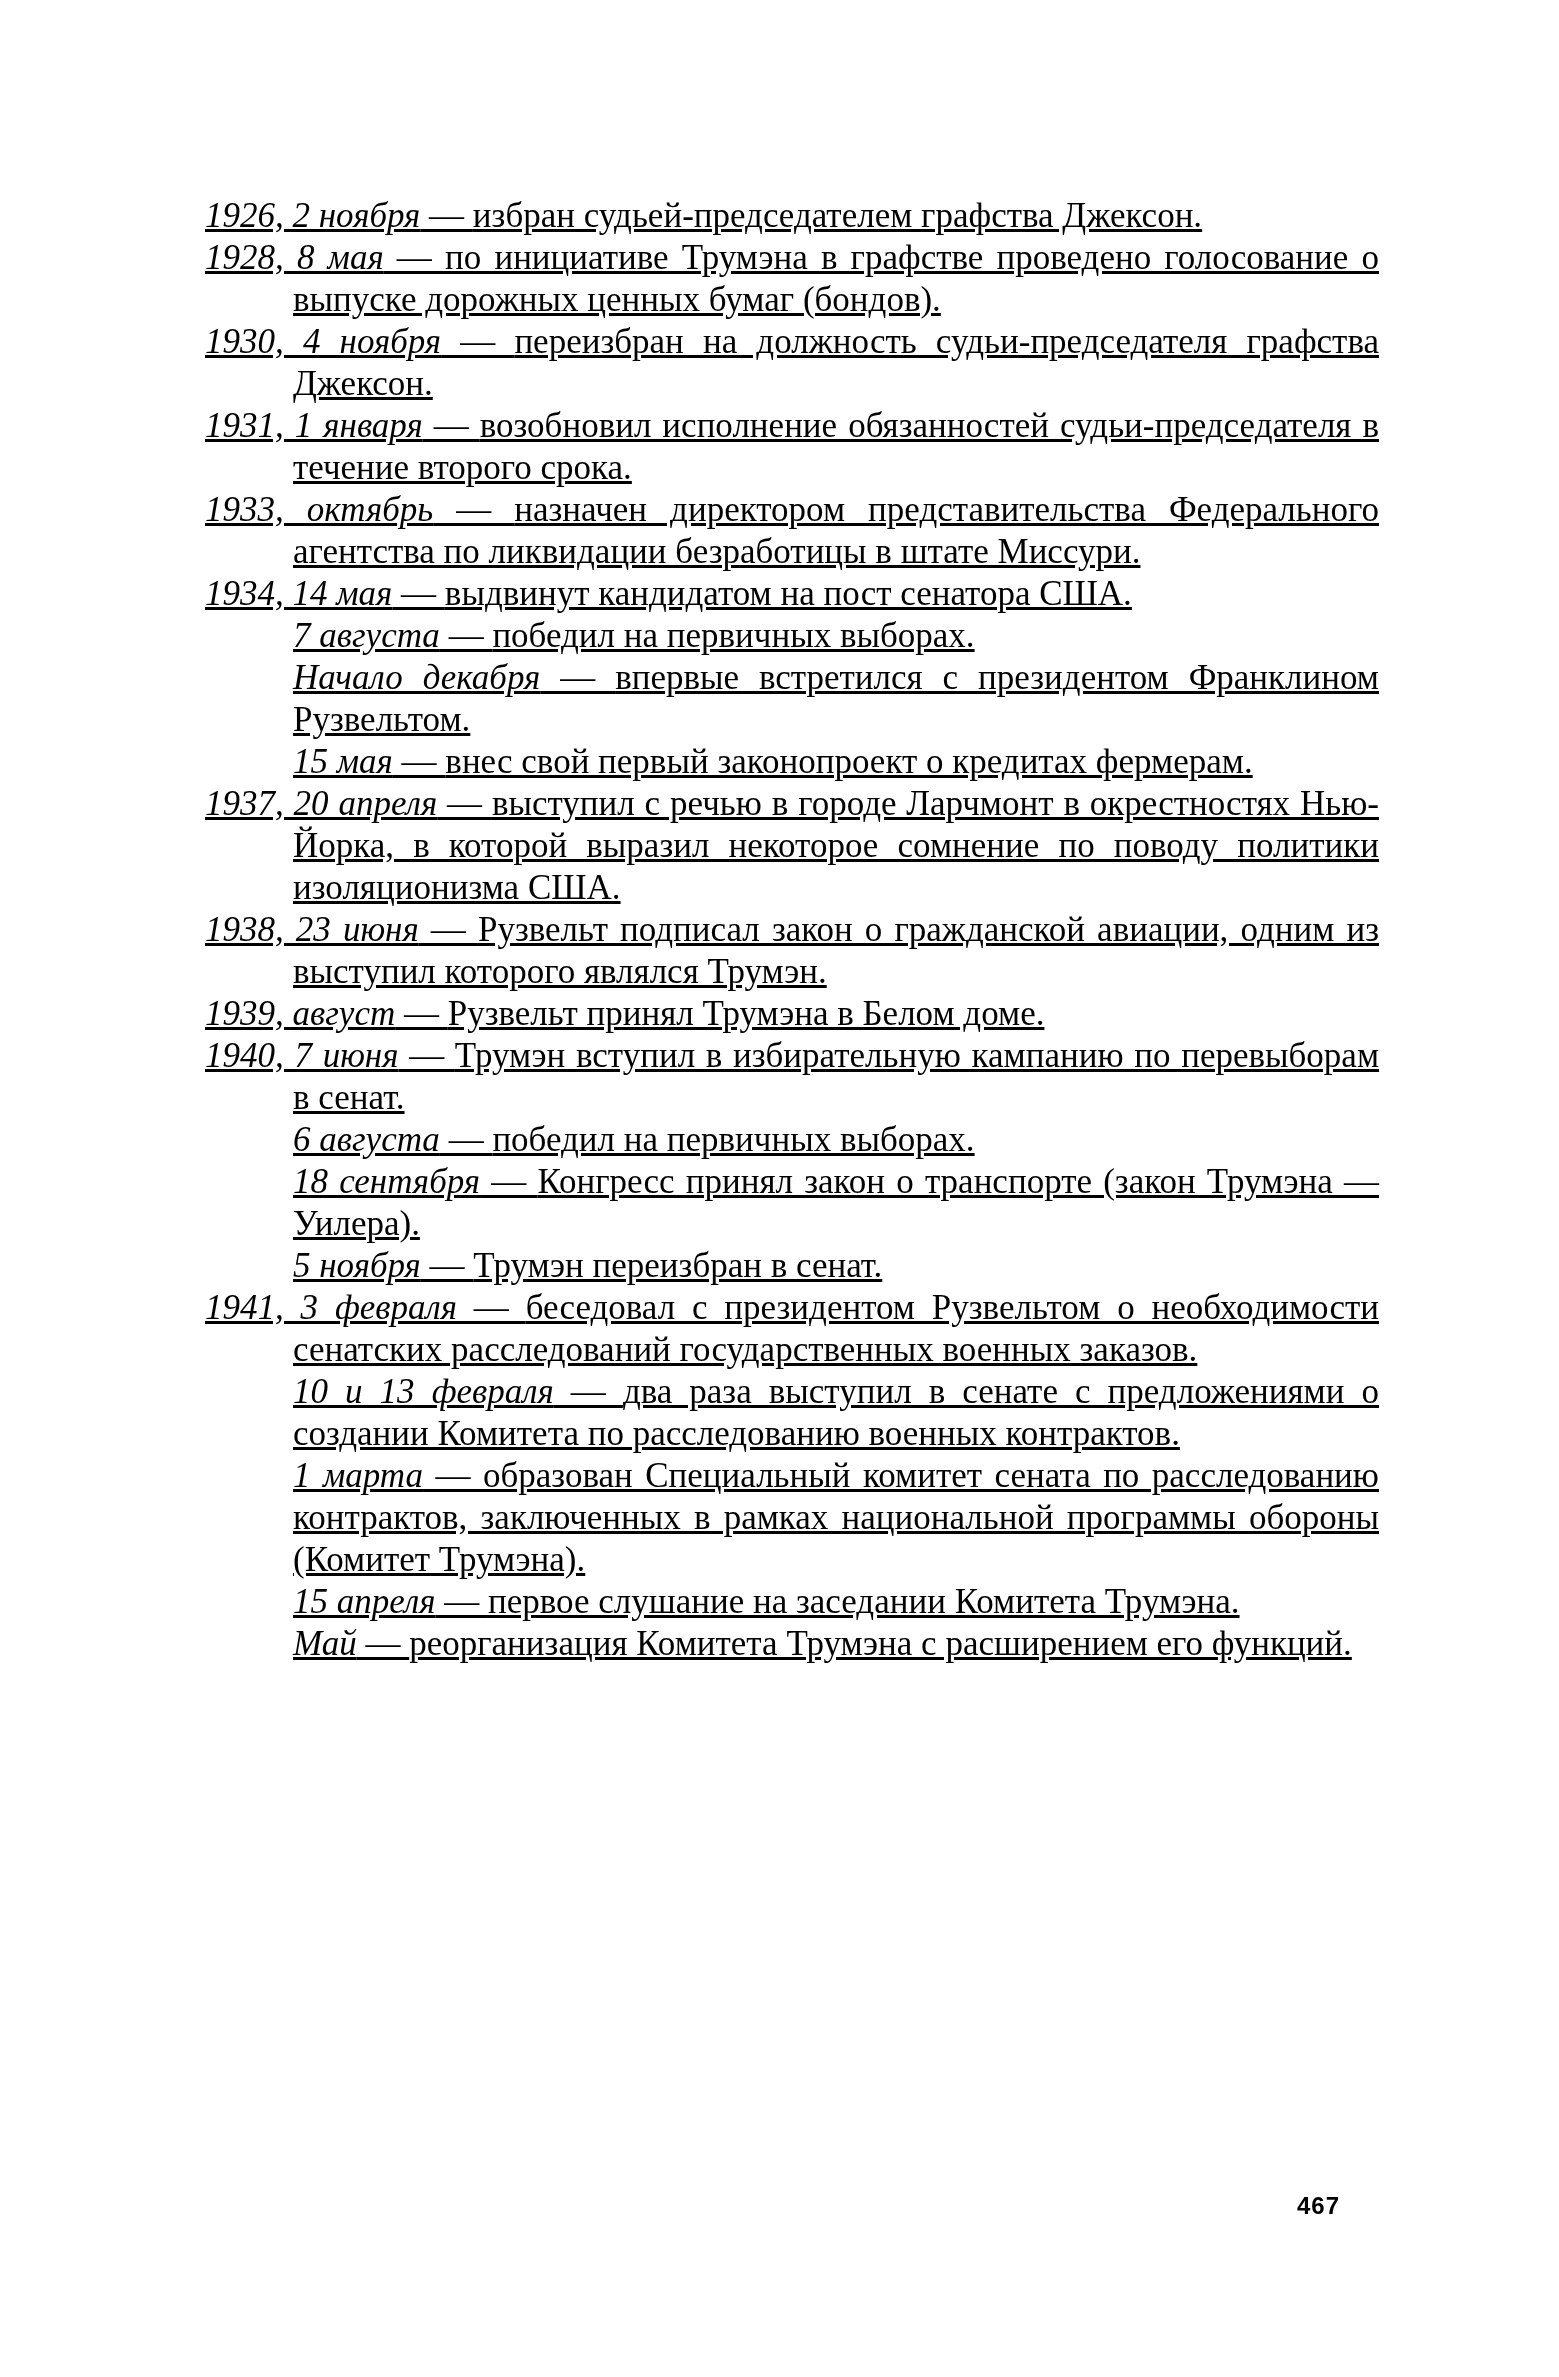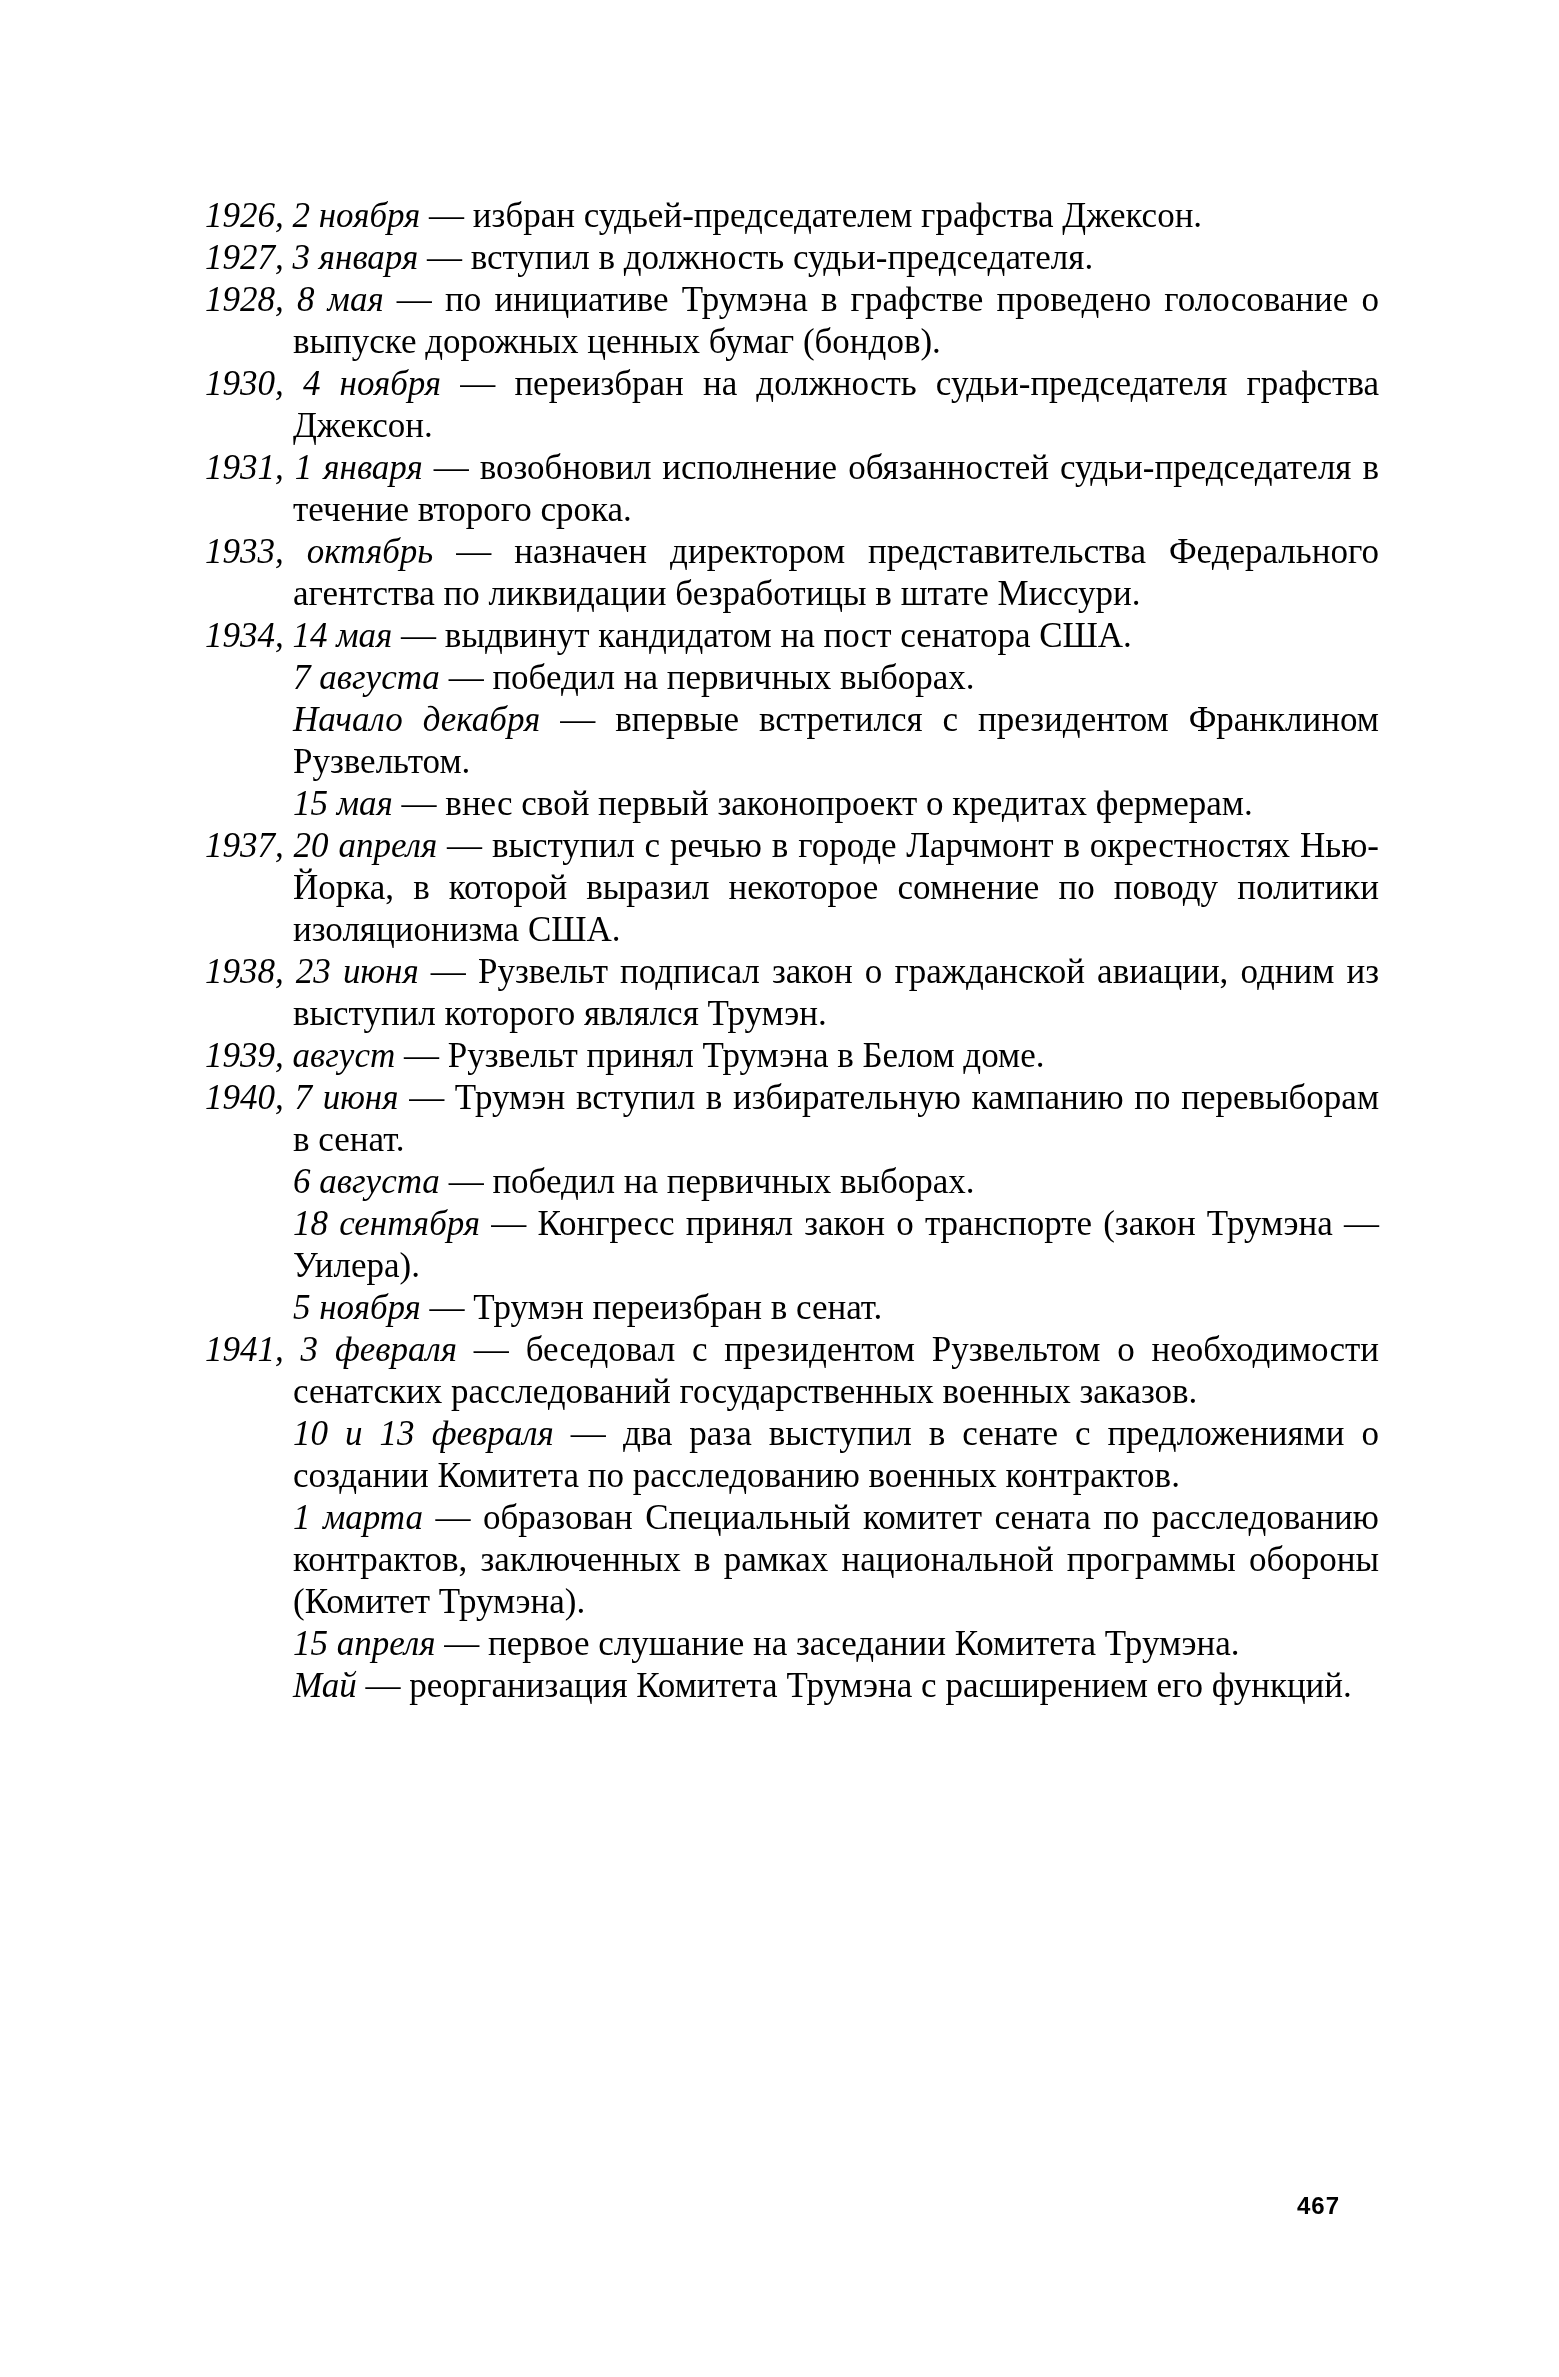--- a/index.html
+++ b/index.html
@@ -20,20 +20,21 @@
     left: 205px;
     top: 195px;
     width: 1174px;
     font-size: 35px;
     line-height: 42px;
   }
   .entry {
     margin: 0;
     padding-left: 88px;
     text-align: justify;
+    text-decoration: underline;
   }
   .entry.year {
     text-indent: -88px;
   }
   .entry.sub {
     text-indent: 0;
   }
   .entry-date {
     font-style: italic;
   }
@@ -48,21 +49,20 @@
   }
 </style>
 </head>
 <body>
 
 <div>
 
   <div class="chronology" id="chronology">
   <p class="entry year"><span class="entry-date">1926, 2 ноября</span><span class="entry-separator"> — </span><span class="entry-text">избран судьей-председателем графства Джексон.</span></p>
 
-  <p class="entry year"><span class="entry-date">1927, 3 января</span><span class="entry-separator"> — </span><span class="entry-text">вступил в должность судьи-председателя.</span></p>
 
   <p class="entry year"><span class="entry-date">1928, 8 мая</span><span class="entry-separator"> — </span><span class="entry-text">по инициативе Трумэна в графстве проведено голосование о выпуске дорожных ценных бумаг (бондов).</span></p>
 
   <p class="entry year"><span class="entry-date">1930, 4 ноября</span><span class="entry-separator"> — </span><span class="entry-text">переизбран на должность судьи-председателя графства Джексон.</span></p>
 
   <p class="entry year"><span class="entry-date">1931, 1 января</span><span class="entry-separator"> — </span><span class="entry-text">возобновил исполнение обязанностей судьи-председателя в течение второго срока.</span></p>
 
   <p class="entry year"><span class="entry-date">1933, октябрь</span><span class="entry-separator"> — </span><span class="entry-text">назначен директором представительства Федерального агентства по ликвидации безработицы в штате Миссури.</span></p>
 
   <p class="entry year"><span class="entry-date">1934, 14 мая</span><span class="entry-separator"> — </span><span class="entry-text">выдвинут кандидатом на пост сенатора США.</span></p>

